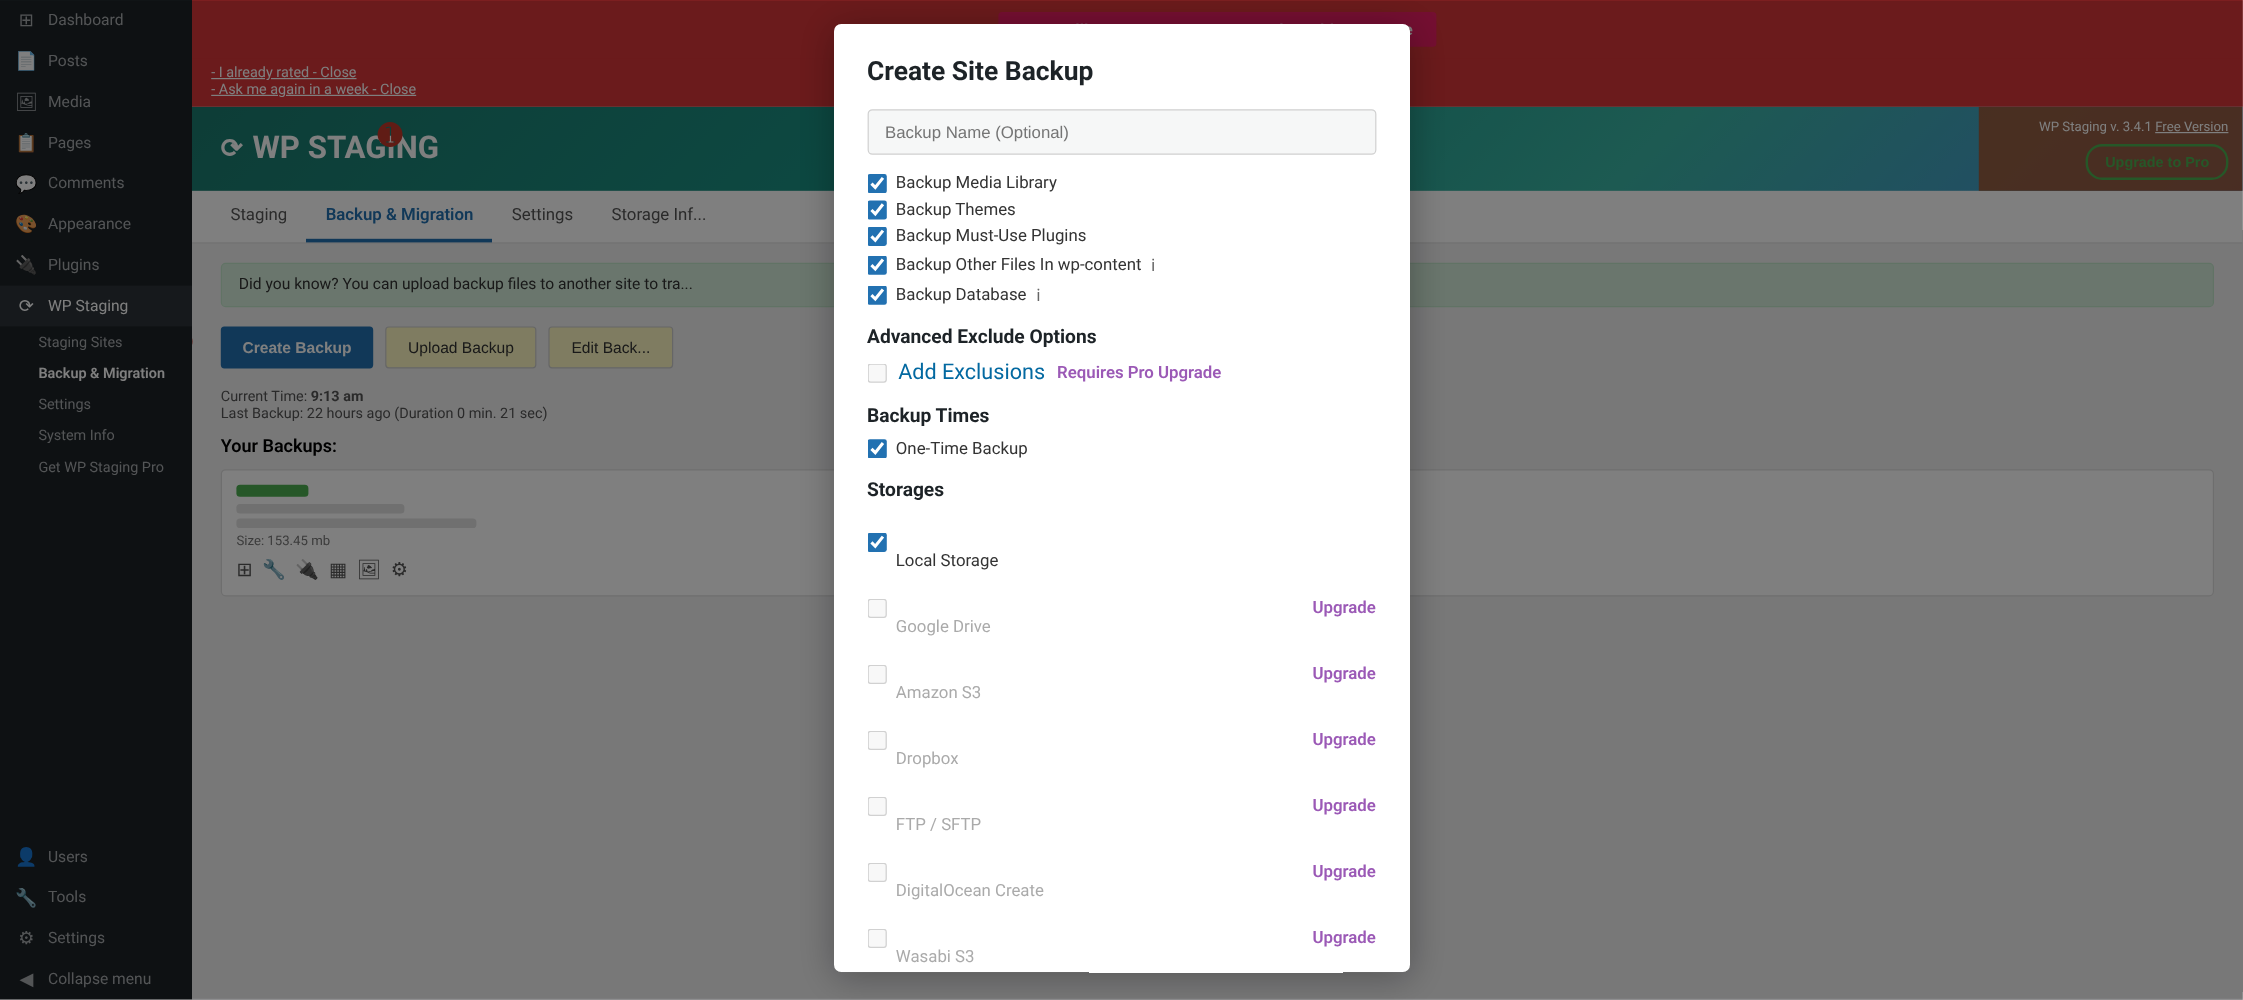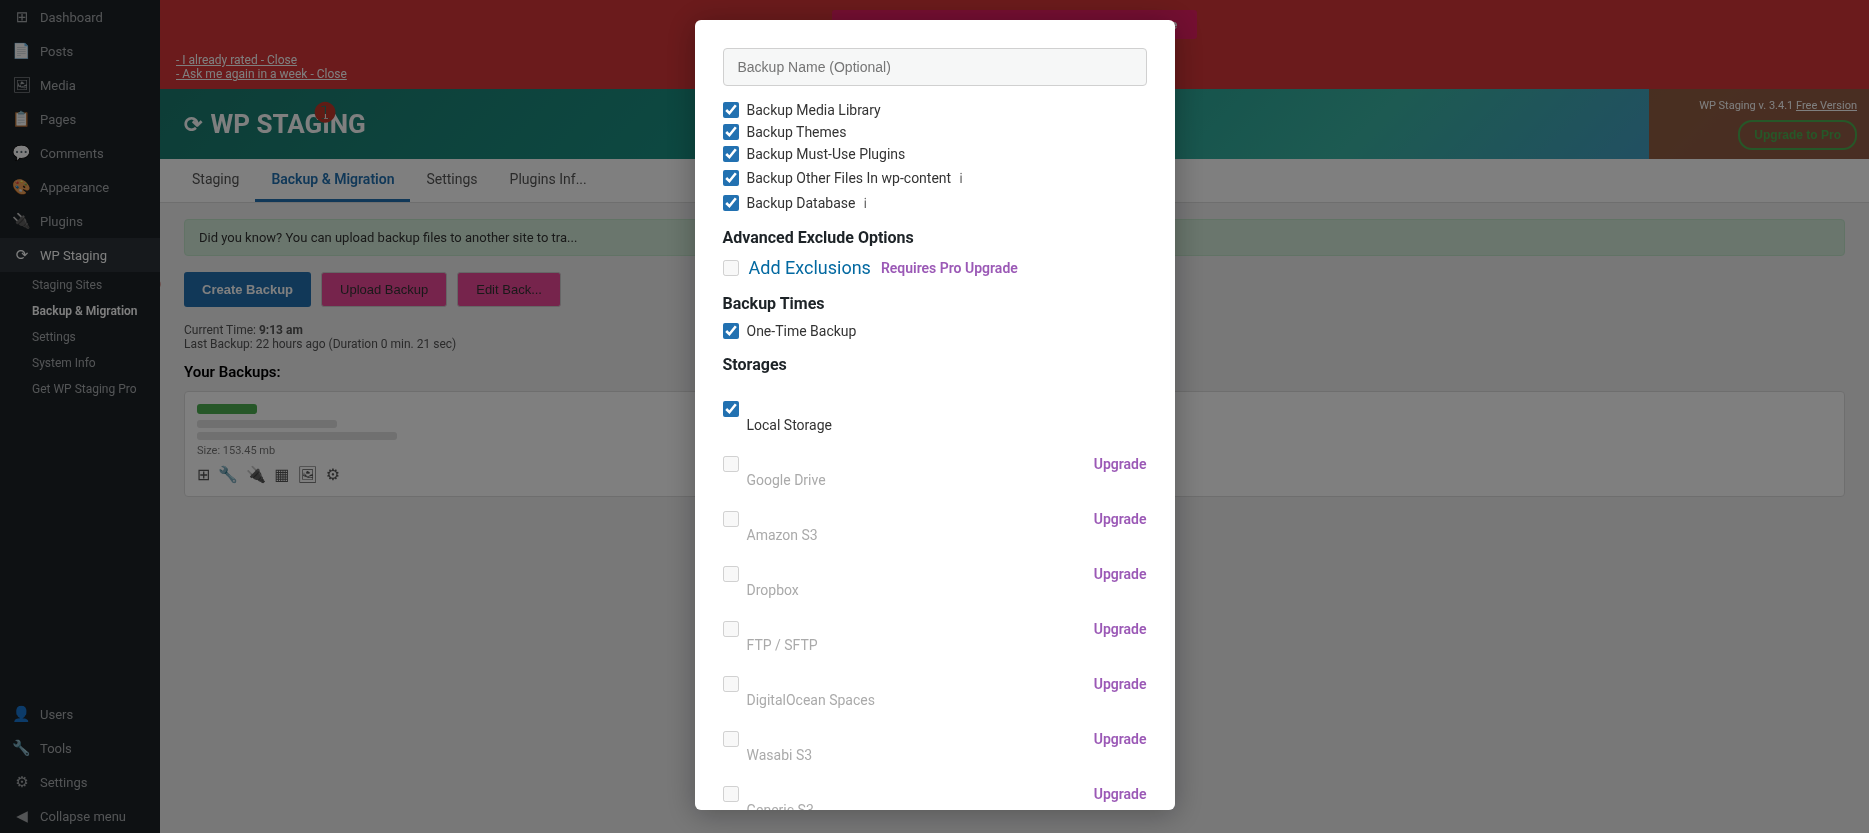--- a/index.html
+++ b/index.html
@@ -139,21 +139,21 @@
       background: #2271b1;
       color: #fff;
       border: none;
       padding: 9px 18px;
       border-radius: 3px;
       cursor: pointer;
       font-size: 13px;
       font-weight: 600;
     }
     .btn-secondary {
-      background: #ec4899;
+      background: #fef9c3;
       color: #333;
       border: 1px solid #ccc;
       padding: 9px 18px;
       border-radius: 3px;
       cursor: pointer;
       font-size: 13px;
     }
     .time-info { font-size: 12px; color: #555; margin-bottom: 12px; }
     .your-backups { font-size: 15px; font-weight: 600; margin-bottom: 10px; }
     .backup-item {
@@ -355,21 +355,21 @@
       </div>
 
       <div style="position:absolute; left:155px; top:10px; color:#c0392b; font-size:24px; font-weight:900;">➊</div>
     </div>
 
     <div class="tabs-bar">
       <div id="tabs-container" style="display: flex;">
           <div class="tab">Staging</div>
           <div class="tab active">Backup &amp; Migration</div>
           <div class="tab">Settings</div>
-          <div class="tab">Plugins Inf...</div>
+          <div class="tab">Storage Inf...</div>
         </div>
     </div>
 
     <div class="page-inner" style="position:relative;">
       <div class="info-bar">Did you know? You can upload backup files to another site to tra...</div>
       <div class="action-buttons">
         <button class="btn-primary">Create Backup</button>
         <button class="btn-secondary">Upload Backup</button>
         <button class="btn-secondary">Edit Back...</button>
       </div>
@@ -393,20 +393,21 @@
           <span>🖼</span>
           <span>⚙</span>
         </div>
       </div>
     </div>
   </div>
 </div>
 
 <div class="modal-overlay">
   <div class="modal">
+    <div class="modal-title">Create Site Backup</div>
     <input class="modal-input" type="text" placeholder="Backup Name (Optional)" style="">
 
     
     <div id="modal-checkboxes">
         <div class="checkbox-group">
           <input type="checkbox" checked="" style="">
           <span>Backup Media Library</span>
         </div>
         <div class="checkbox-group">
           <input type="checkbox" checked="" style="">
@@ -465,21 +466,21 @@
           <span class="storage-label">Dropbox</span>
           <span class="storage-upgrade">Upgrade</span>
         </div>
         <div class="storage-row">
           <input type="checkbox" disabled="" style="">
           <span class="storage-label">FTP / SFTP</span>
           <span class="storage-upgrade">Upgrade</span>
         </div>
         <div class="storage-row">
           <input type="checkbox" disabled="" style="">
-          <span class="storage-label">DigitalOcean Spaces</span>
+          <span class="storage-label">DigitalOcean Create</span>
           <span class="storage-upgrade">Upgrade</span>
         </div>
         <div class="storage-row">
           <input type="checkbox" disabled="" style="">
           <span class="storage-label">Wasabi S3</span>
           <span class="storage-upgrade">Upgrade</span>
         </div>
         <div class="storage-row">
           <input type="checkbox" disabled="" style="">
           <span class="storage-label">Generic S3</span>

